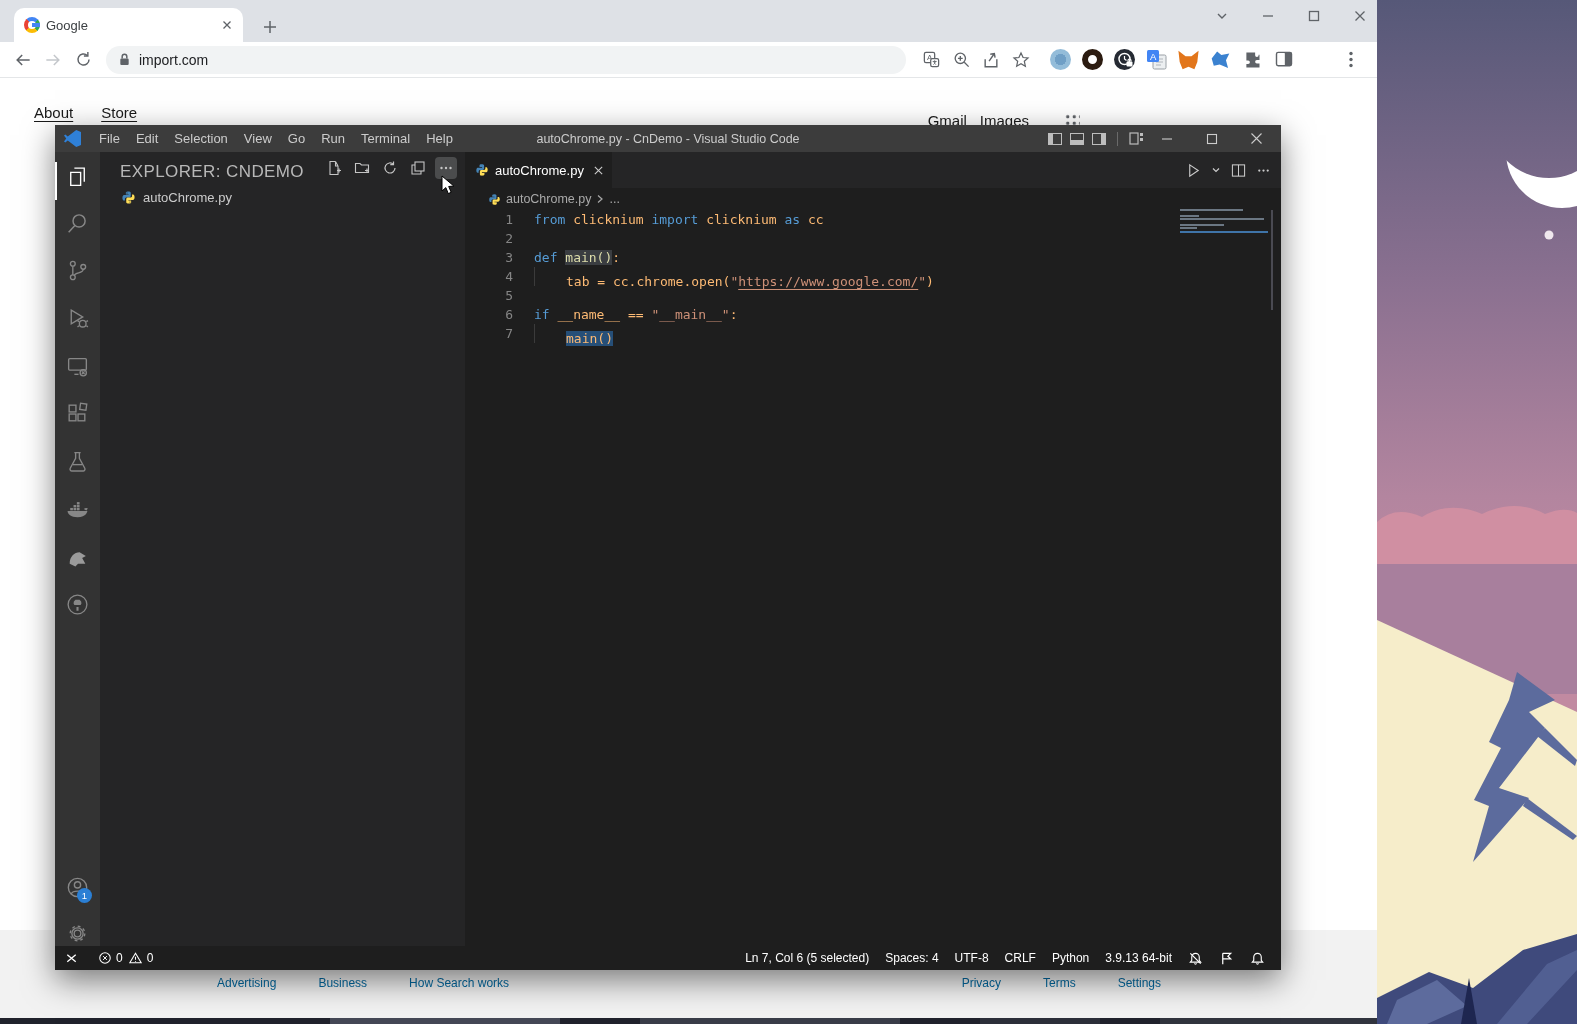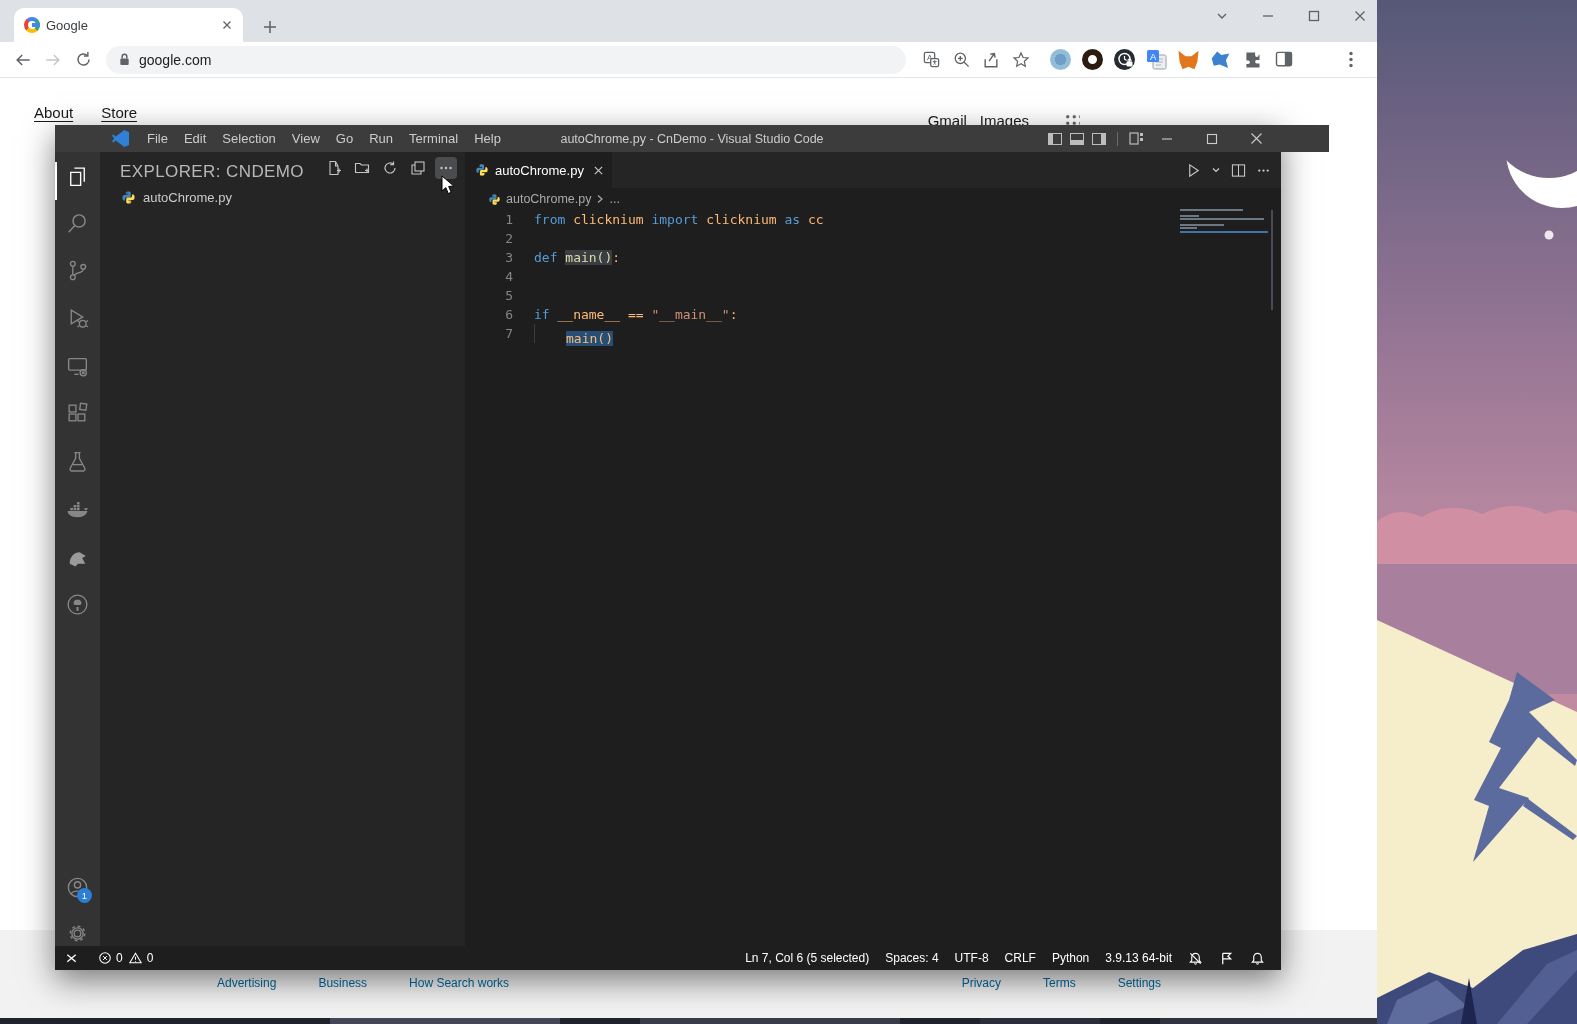--- a/index.html
+++ b/index.html
@@ -40,21 +40,21 @@
   #grid-icon{width:16px;height:16px;margin-left:22px;background:radial-gradient(#5f6368 1.7px,rgba(0,0,0,0) 1.9px);background-size:6.5px 6.5px;background-position:0.5px 0.5px;}
   #page-avatar{width:33px;height:33px;margin-left:24px;}
 
   #footer{left:0;top:930px;width:1377px;height:88px;background:#f2f2f2;}
   .footrow{position:absolute;top:46px;display:flex;gap:42px;font-size:12px;color:#0369a1;}
   #taskbar-strip{left:0;top:1018px;width:1377px;height:6px;background:#20222c;}
   #taskbar-strip div{position:absolute;top:0;height:6px;}
 
   
   #vscode{left:55px;top:125px;width:1226px;height:845px;background:#1e1e1e;box-shadow:0 10px 30px rgba(0,0,0,.5);}
-  #titlebar{left:0;top:0;width:1226px;height:27px;background:#3c3c3c;display:flex;align-items:center;color:#cccccc;font-size:13px;padding-left:48px;}
+  #titlebar{left:0;top:0;width:1226px;height:27px;background:#3c3c3c;display:flex;align-items:center;color:#cccccc;font-size:13px;}
   #vsc-logo{width:17px;height:17px;margin:0 10px 0 9px;background:#2f80d7;clip-path:polygon(72% 0,100% 12%,100% 88%,72% 100%,22% 62%,8% 73%,0 67%,13% 50%,0 33%,8% 27%,22% 38%);}
   .menu-item{padding:0 8px;height:27px;display:flex;align-items:center;}
   #vsc-title{position:absolute;left:0;width:100%;text-align:center;pointer-events:none;font-size:12.5px;}
   #layout-icons{position:absolute;left:993px;top:0;height:27px;display:flex;align-items:center;gap:8px;}
   .layic{width:14px;height:12px;border:1px solid #bdbdbd;box-sizing:border-box;position:relative;}
   .layic.l:before{content:"";position:absolute;left:0;top:0;bottom:0;width:4px;background:#bdbdbd;}
   .layic.b:before{content:"";position:absolute;left:0;right:0;bottom:0;height:4px;background:#bdbdbd;}
   .layic.r:before{content:"";position:absolute;right:0;top:0;bottom:0;width:4px;background:#bdbdbd;}
   .laysep{width:1px;height:14px;background:#6a6a6a;margin:0 3px;}
   .vwinbtn{position:absolute;top:0;width:45px;height:27px;display:flex;align-items:center;justify-content:center;}
@@ -191,21 +191,21 @@
       <svg width="19" height="19" viewBox="0 0 24 24">
           <path d="M19 12 a7 7 0 1 1 -2.2-5.1" stroke="#5f6368" stroke-width="1.8" fill="none"></path>
           <path d="M17.5 2.5 L17.5 7.5 L12.5 7.5" fill="none" stroke="#5f6368" stroke-width="1.8"></path>
         </svg>
     </div>
     <div id="omnibox">
       <svg width="13" height="15" viewBox="0 0 14 16">
           <rect x="2.5" y="7" width="9" height="7" rx="1.2" fill="#5f6368"></rect>
           <path d="M4.5 7 V4.8 a2.5 2.5 0 0 1 5 0 V7" fill="none" stroke="#5f6368" stroke-width="1.6"></path>
         </svg>
-      <span id="url-text">google.com</span>
+      <span id="url-text">import.com</span>
     </div>
     <div class="tbtn" style="margin-left:10px;">
       <svg width="19" height="19" viewBox="0 0 24 24">
           <rect x="3" y="3" width="13" height="13" rx="2" fill="none" stroke="#5f6368" stroke-width="1.6"></rect>
           <text x="6.2" y="13" font-size="10" fill="#5f6368" font-family="Liberation Sans">A</text>
           <rect x="11" y="11" width="10" height="10" rx="2" fill="#fff" stroke="#5f6368" stroke-width="1.6"></rect>
           <path d="M13.5 14.5 h5 M16 13 v1.5 M14.5 18.5 q1.5-1 2.5-4 M17.5 18.5 q-1.5-1-2.5-4" stroke="#5f6368" stroke-width="1.1" fill="none"></path>
         </svg>
     </div>
     <div class="tbtn">
@@ -520,21 +520,21 @@
         <span>autoChrome.py</span>
         <svg width="8" height="10" viewBox="0 0 8 10">
             <path d="M2 1.5 L6 5 L2 8.5" fill="none" stroke="#a9a9a9" stroke-width="1.2"></path>
           </svg>
         <span>...</span>
       </div>
       <div id="code">
           <div class="code-line"><span class="ln">1</span><span><span class="tok-kw">from</span><span class="tok-plain"> clicknium </span><span class="tok-kw">import</span><span class="tok-plain"> clicknium </span><span class="tok-kw">as</span><span class="tok-plain"> cc</span></span></div>
           <div class="code-line"><span class="ln">2</span><span></span></div>
           <div class="code-line"><span class="ln">3</span><span><span class="tok-kw">def</span><span class="tok-plain"> </span><span class="tok-fn hl-occurrence">main()</span><span class="tok-plain">:</span></span></div>
-          <div class="code-line"><span class="ln">4</span></div>
+          <div class="code-line"><span class="ln">4</span><span><span class="indent"></span><span class="tok-plain">tab = cc.chrome.open(</span><span class="tok-str">"</span><span class="tok-str-link">https://www.google.com/</span><span class="tok-str">"</span><span class="tok-plain">)</span></span></div>
           <div class="code-line"><span class="ln">5</span><span></span></div>
           <div class="code-line"><span class="ln">6</span><span><span class="tok-kw">if</span><span class="tok-plain"> __name__ == </span><span class="tok-str">"__main__"</span><span class="tok-plain">:</span></span></div>
           <div class="code-line"><span class="ln">7</span><span><span class="indent"></span><span class="tok-plain hl-selection">main()</span></span></div>
         </div>
       <div id="minimap">
           <div class="mbar" style="width: 62.9px;"></div>
           <div class="mbar" style="width: 0px; background: transparent;"></div>
           <div class="mbar" style="width: 18.7px;"></div>
           <div class="mbar" style="width: 84px;"></div>
           <div class="mbar" style="width: 0px; background: transparent;"></div>

